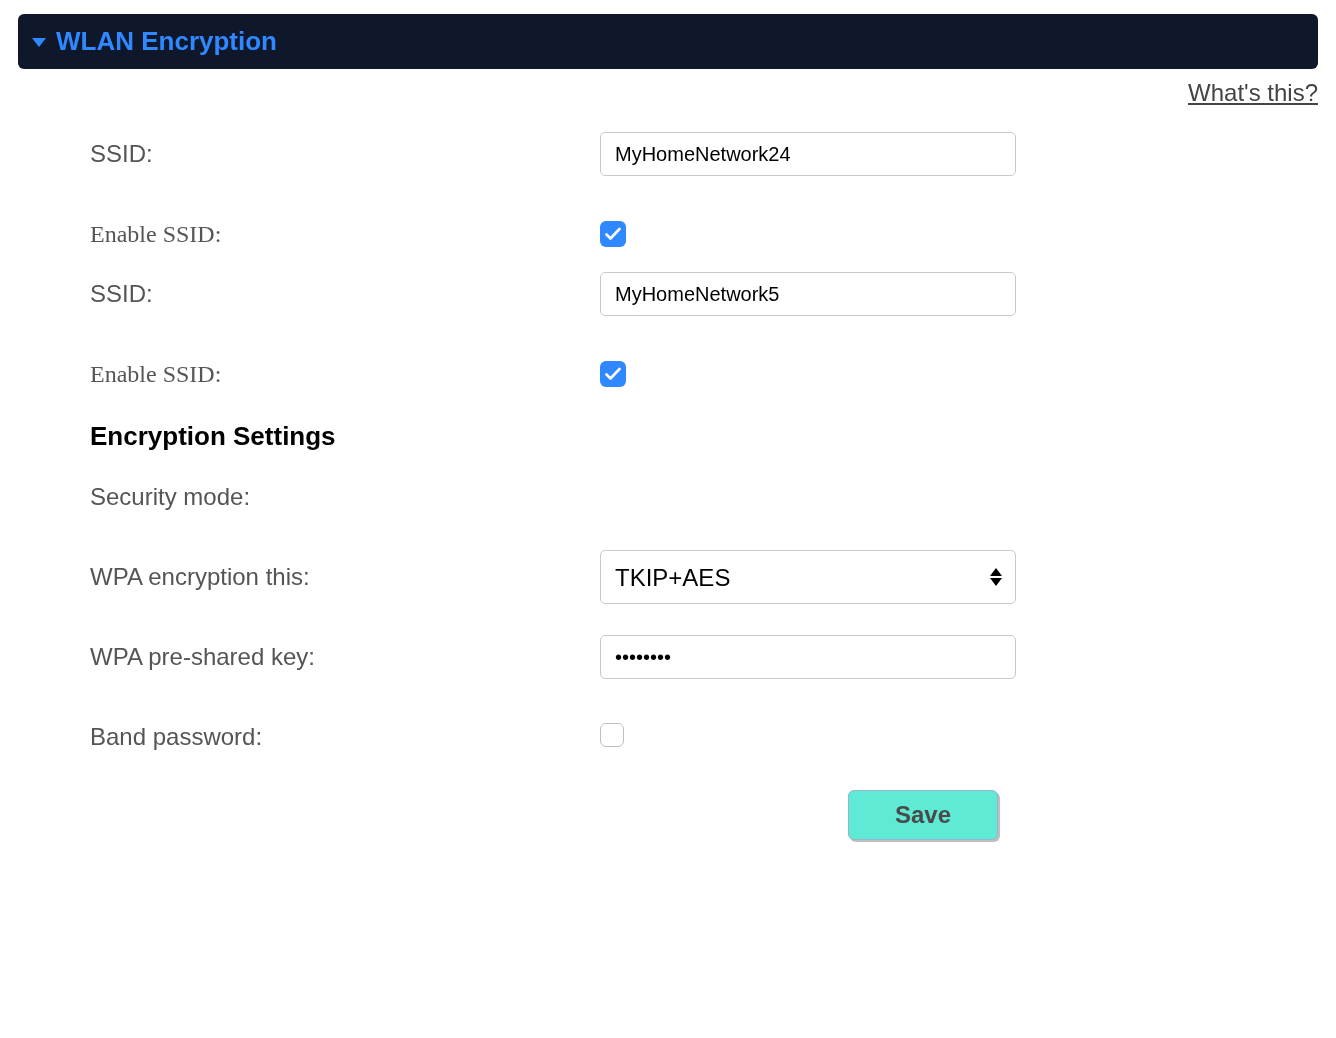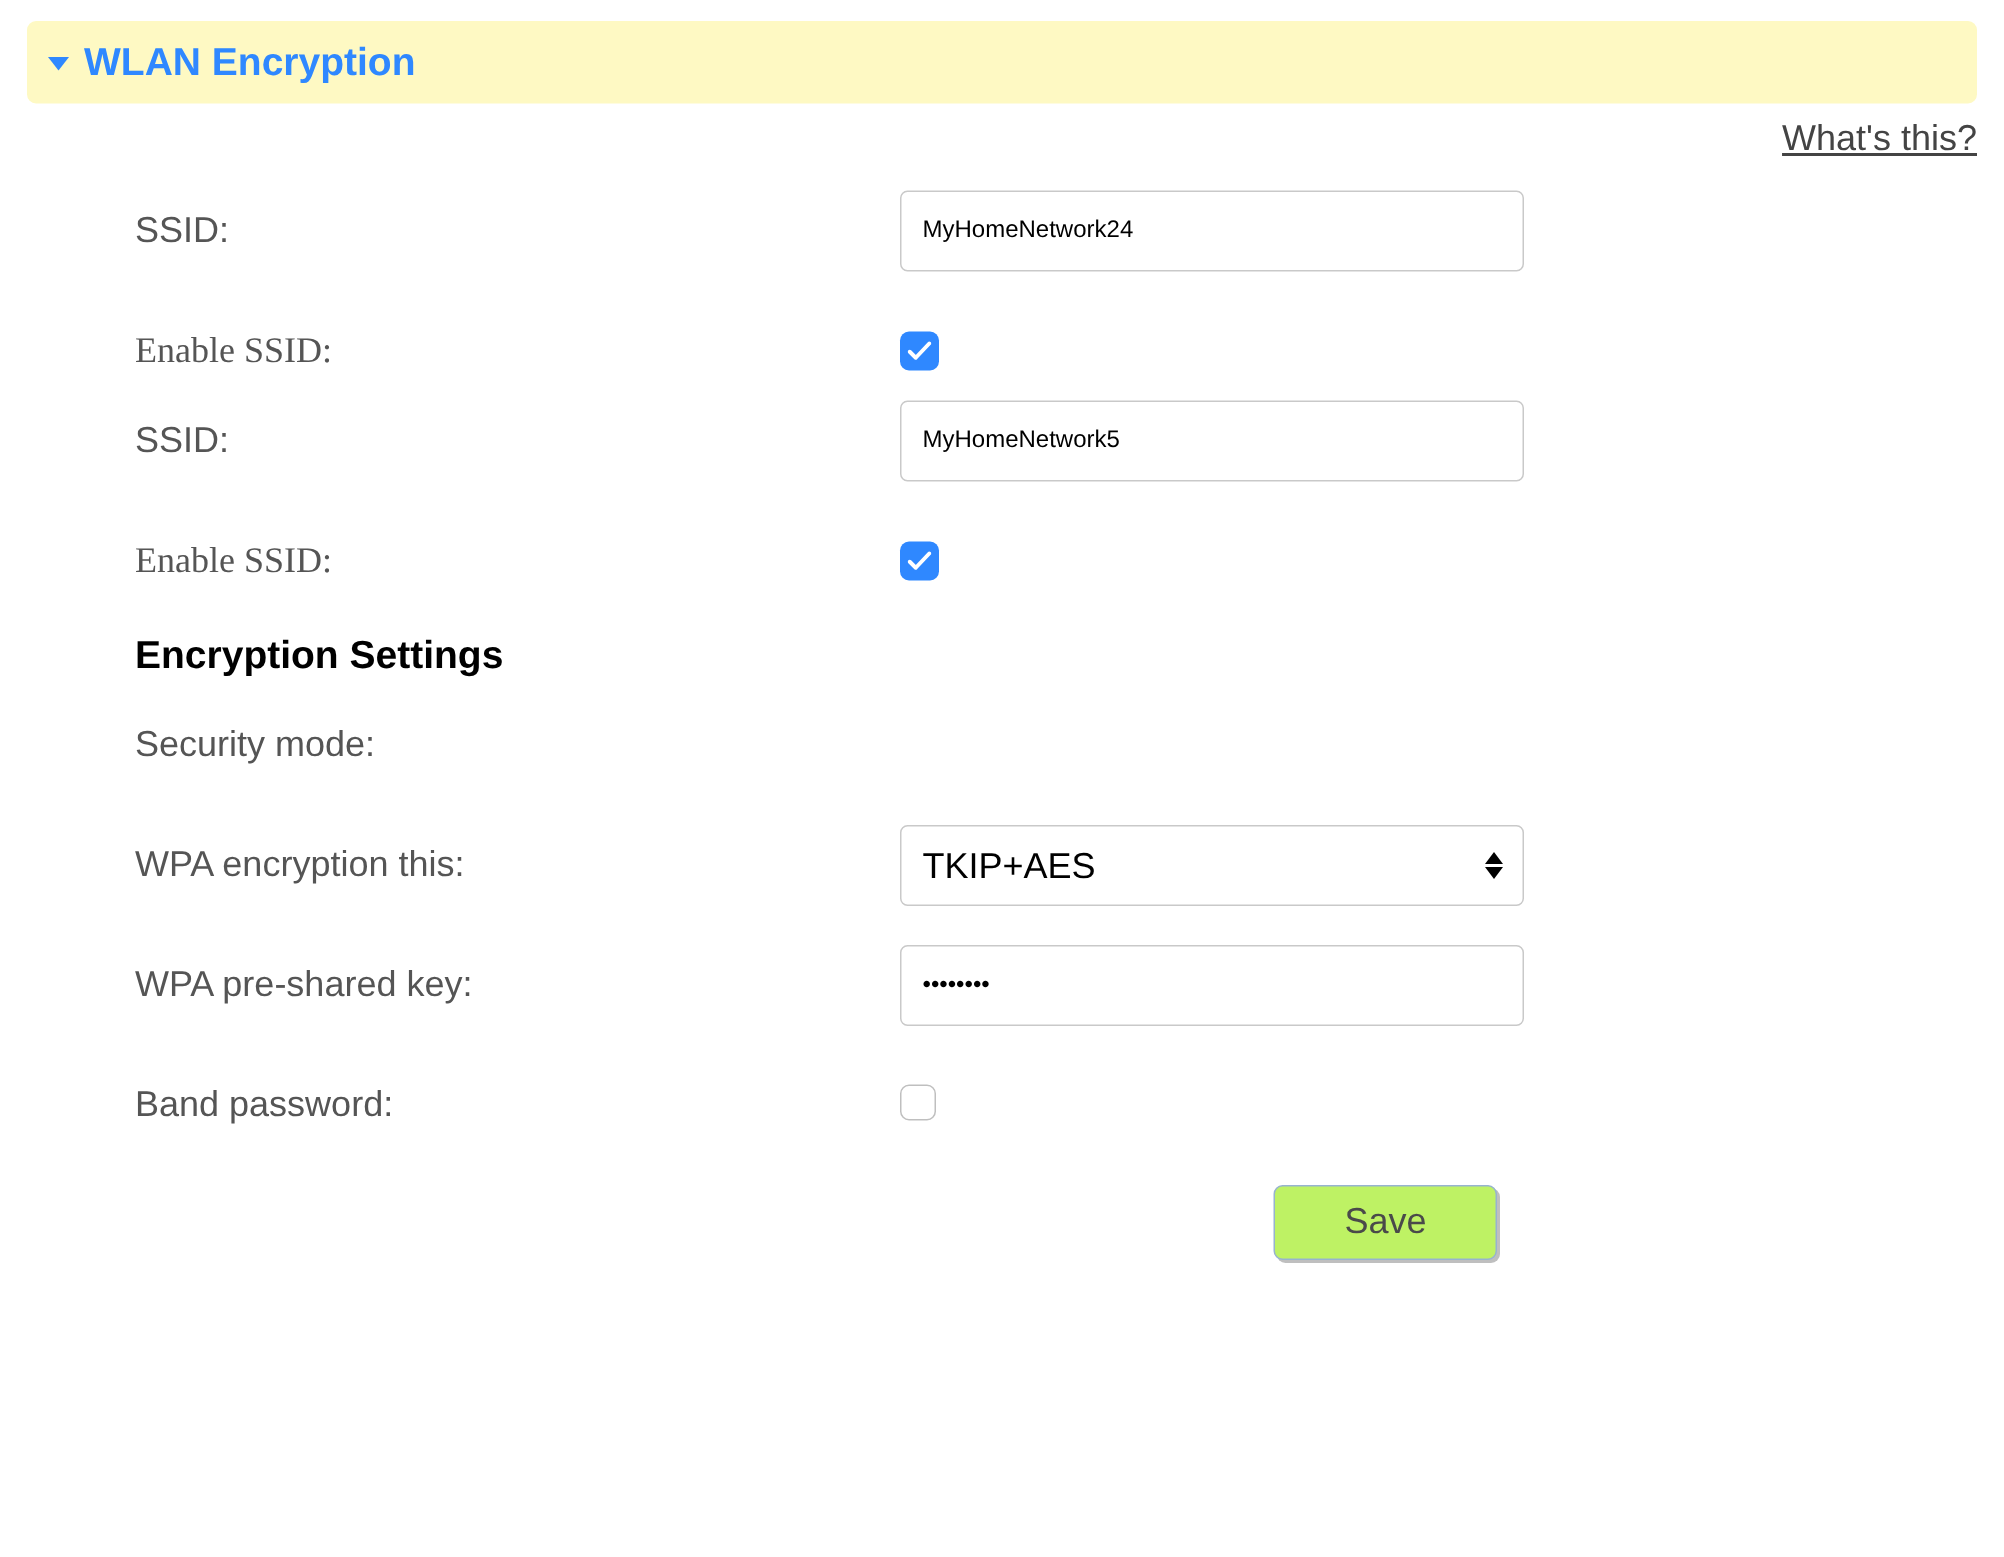--- a/index.html
+++ b/index.html
@@ -9,21 +9,21 @@
     font-family: -apple-system, BlinkMacSystemFont, "Helvetica Neue", Arial, sans-serif;
     background: #fff;
     color: #000;
     font-size: 16px;
   }
   .page {
     width: 1336px;
     padding: 14px 18px 40px 18px;
   }
   .panel-header {
-    background: #fef9c3;
+    background: #0f172a;
     border-radius: 6px;
     padding: 12px 14px;
     display: flex;
     align-items: center;
     gap: 10px;
   }
   .panel-header .title {
     color: #2f88ff;
     font-size: 26px;
     font-weight: 700;
@@ -67,25 +67,25 @@
     flex: 0 0 510px;
     color: #555;
     font-size: 24px;
     font-weight: 400;
   }
   .control {
     flex: 0 0 auto;
   }
   input[type="text"], input[type="password"] {
     width: 416px;
-    height: 54px;
+    height: 44px;
     border: 1px solid #c9c9c9;
     border-radius: 5px;
     padding: 0 14px;
-    font-size: 16px;
+    font-size: 20px;
     color: #000;
     background: #fff;
     outline: none;
   }
   .select-wrap {
     position: relative;
     width: 416px;
   }
   select {
     width: 416px;
@@ -143,26 +143,26 @@
     display: inline-block;
     cursor: pointer;
   }
   .btn-row {
     display: flex;
     justify-content: flex-end;
     padding-right: 320px;
     margin-top: 24px;
   }
   .save-btn {
-    background: #bef264;
+    background: #5eead4;
     color: #4a4a4a;
     border: 1px solid #97b3cf;
     border-radius: 6px;
     font-size: 24px;
-    font-weight: 400;
+    font-weight: 700;
     padding: 10px 46px;
     cursor: pointer;
     box-shadow: 2px 2px 0 rgba(0,0,0,0.25);
   }
 </style>
 </head>
 <body>
 
 <div class="page">
 

